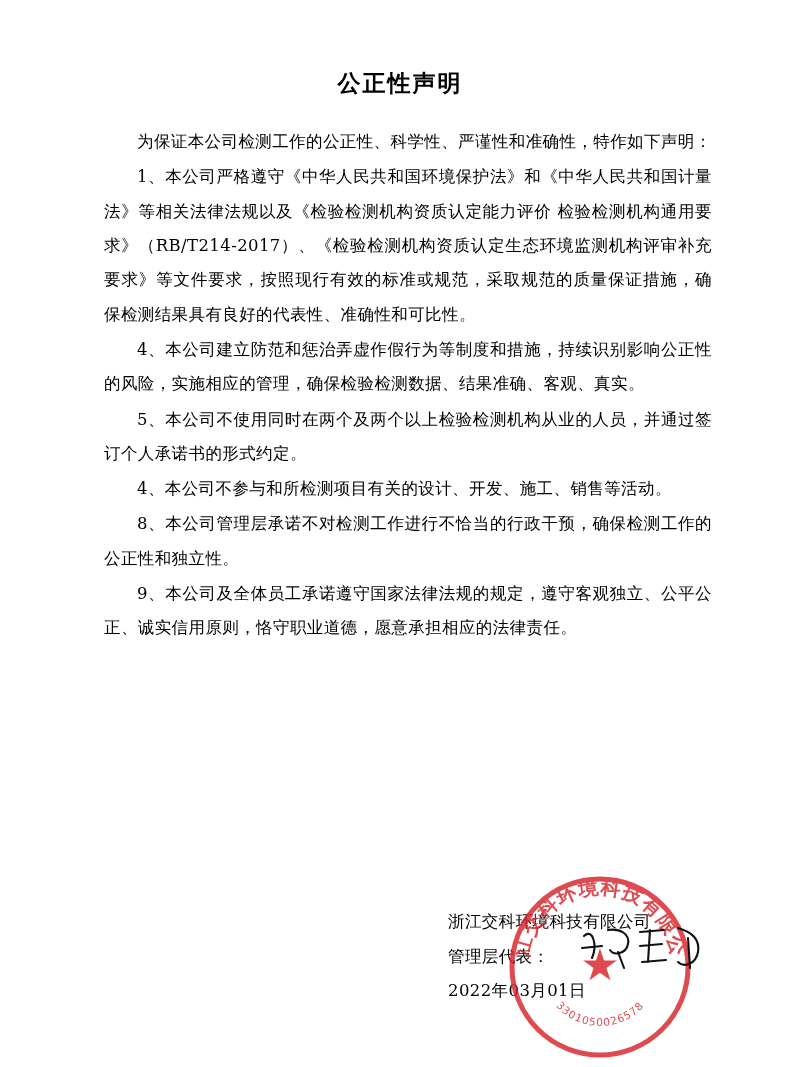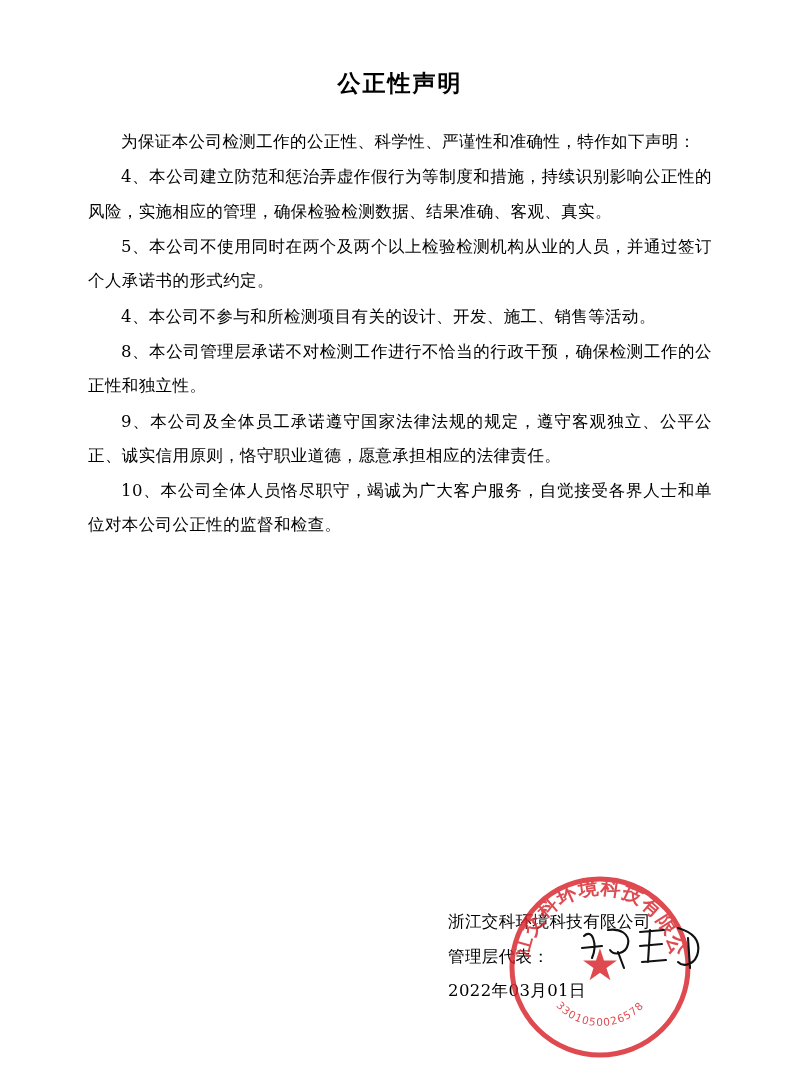--- a/index.html
+++ b/index.html
@@ -29,21 +29,21 @@
     letter-spacing: 2px;
     margin: 12px 0 26px 0;
     font-family: "DejaVu Serif", "Liberation Serif", serif;
   }
   .para {
     font-size: 16.5px;
     line-height: 2.08;
     text-align: justify;
     text-justify: inter-ideograph;
     text-indent: 2em;
-    margin: 0 0 1px 0;
+    margin: 0 0 1px 16px;
     letter-spacing: 0.4px;
   }
   .signature-block {
     position: absolute;
     right: 92px;
     top: 905px;
     width: 260px;
     text-align: left;
     font-size: 16.5px;
     line-height: 2.1;
@@ -93,26 +93,26 @@
 </style>
 </head>
 <body>
 
 <div class="page">
 
   <h1 class="doc-title">公正性声明</h1>
 
   <div class="body-text">
     <p class="para">为保证本公司检测工作的公正性、科学性、严谨性和准确性，特作如下声明：</p>
+    <p class="para">1、本公司严格遵守《中华人民共和国环境保护法》和《中华人民共和国计量法》等相关法律法规以及《检验检测机构资质认定能力评价 检验检测机构通用要求》（RB/T214-2017）、《检验检测机构资质认定生态环境监测机构评审补充要求》等文件要求，按照现行有效的标准或规范，采取规范的质量保证措施，确保检测结果具有良好的代表性、准确性和可比性。</p>
     <p class="para">4、本公司建立防范和惩治弄虚作假行为等制度和措施，持续识别影响公正性的风险，实施相应的管理，确保检验检测数据、结果准确、客观、真实。</p>
     <p class="para">5、本公司不使用同时在两个及两个以上检验检测机构从业的人员，并通过签订个人承诺书的形式约定。</p>
     <p class="para">4、本公司不参与和所检测项目有关的设计、开发、施工、销售等活动。</p>
     <p class="para">8、本公司管理层承诺不对检测工作进行不恰当的行政干预，确保检测工作的公正性和独立性。</p>
     <p class="para">9、本公司及全体员工承诺遵守国家法律法规的规定，遵守客观独立、公平公正、诚实信用原则，恪守职业道德，愿意承担相应的法律责任。</p>
-    <p class="para">10、本公司全体人员恪尽职守，竭诚为广大客户服务，自觉接受各界人士和单位对本公司公正性的监督和检查。</p>
   </div>
 
   <div class="signature-block">
     <div class="sig-line">浙江交科环境科技有限公司</div>
     <div class="sig-line">管理层代表：</div>
     <div class="sig-line sig-date">2022年03月01日</div>
   </div>
 
   <div class="seal">
     <svg class="seal-svg" width="190" height="190" viewBox="0 0 190 190">

